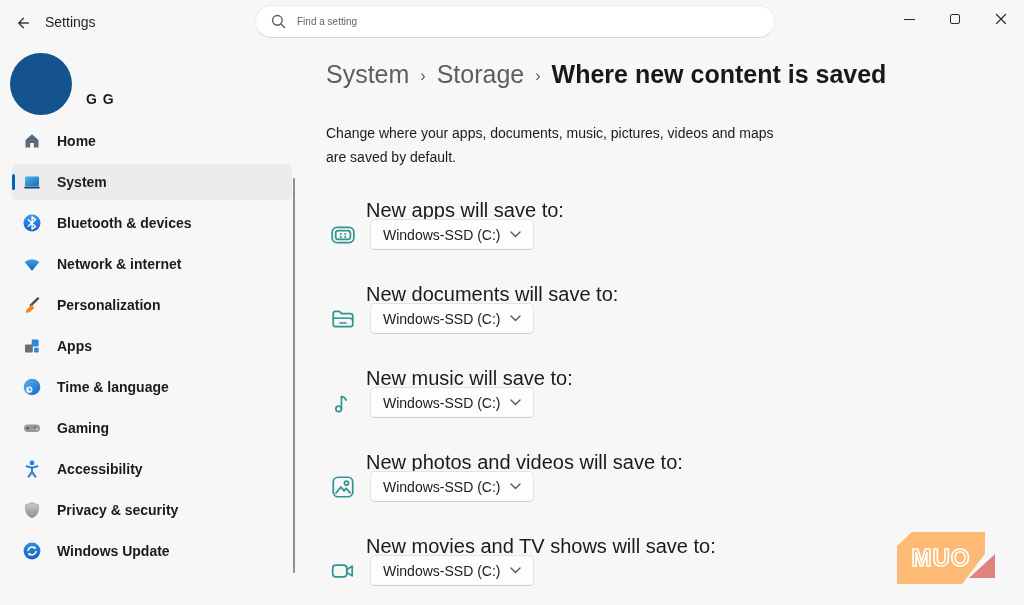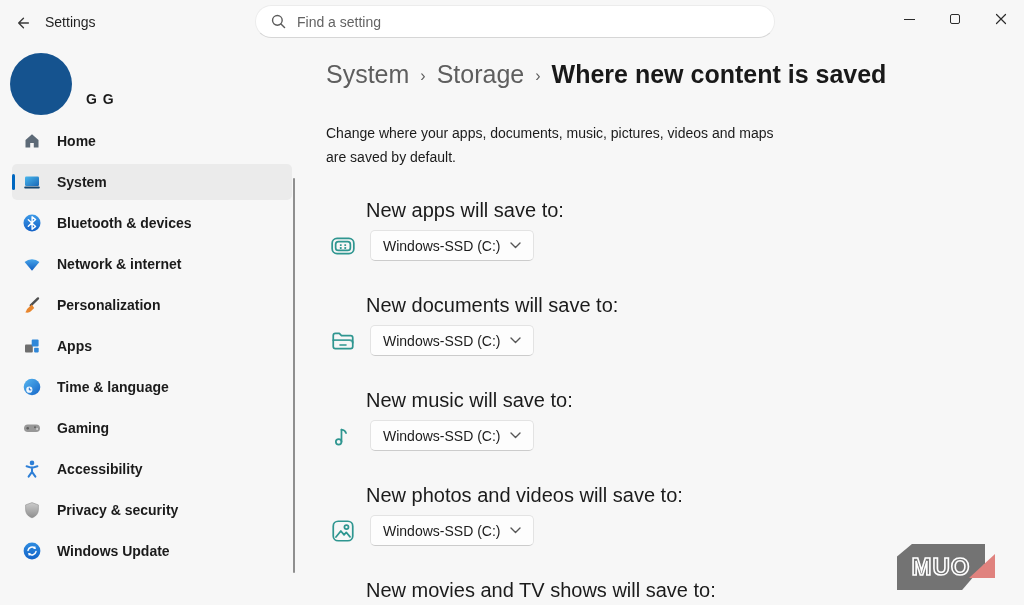--- a/index.html
+++ b/index.html
@@ -6,21 +6,21 @@
   html,body { width:1024px; height:605px; }
   body { font-family:"Liberation Sans", sans-serif; background:#f7f7f7; color:#1b1b1b; overflow:hidden; }
   #app { position:relative; width:1024px; height:605px; background:#f7f7f7; overflow:hidden; }
 
   
   .topbar { position:absolute; top:0; left:0; width:1024px; height:45px; }
   .back-btn { position:absolute; left:10px; top:10px; width:26px; height:26px; border:none; background:transparent; cursor:pointer; display:flex; align-items:center; justify-content:center; }
   .app-title { position:absolute; left:45px; top:14px; font-size:14px; color:#1f1f1f; }
   .searchbox { position:absolute; left:255px; top:5px; width:520px; height:33px; background:#ffffff; border:1px solid #ececec; border-bottom:1px solid #d6d6d6; border-radius:17px; display:flex; align-items:center; padding:0 14px; }
   .searchbox svg { flex:0 0 auto; margin-right:10px; }
-  .searchbox input { border:none; outline:none; background:transparent; font-family:"Liberation Sans",sans-serif; font-size:14px; color:#1b1b1b; width:100%; }
+  .searchbox input { border:none; outline:none; background:transparent; font-family:"Liberation Sans",sans-serif; font-size:10px; color:#1b1b1b; width:100%; }
   .searchbox input::placeholder { color:#636363; opacity:1; }
   .win-controls { position:absolute; right:0; top:0; height:38px; display:flex; }
   .win-btn { width:46px; height:38px; border:none; background:transparent; display:flex; align-items:center; justify-content:center; cursor:pointer; }
   .glyph-min { width:11px; height:1px; background:#2b2b2b; }
   .glyph-max { width:10px; height:10px; border:1px solid #2b2b2b; border-radius:2px; }
 
   
   .sidebar { position:absolute; left:0; top:45px; width:310px; height:560px; }
   .profile { position:absolute; left:10px; top:8px; display:flex; align-items:center; cursor:pointer; }
   .avatar { width:62px; height:62px; border-radius:50%; background:#15538f; }
@@ -37,27 +37,27 @@
   
   .main { position:absolute; left:310px; top:45px; width:714px; height:560px; padding:15px 0 0 16px; }
   .breadcrumb { display:flex; align-items:baseline; font-size:25px; height:34px; }
   .crumb { color:#5e5e5e; cursor:pointer; }
   .crumb-sep { color:#5e5e5e; font-size:16px; margin:0 11px; position:relative; top:-2px; }
   .crumb-current { color:#191919; font-weight:700; }
   .page-desc { margin-top:27px; font-size:14px; line-height:24px; max-width:452px; color:#1b1b1b; }
   .rows { margin-top:30px; }
   .setting-row { margin-bottom:33px; }
   .setting-label { margin-left:40px; font-size:20px; height:16px; }
-  .setting-line { display:flex; align-items:center; margin-top:15px; }
+  .setting-line { display:flex; align-items:center; margin-top:4px; }
   .content-icon { width:26px; height:26px; margin:0 14px 0 4px; flex:0 0 auto; display:flex; }
   .dropdown { width:164px; height:31px; background:#fdfdfd; border:1px solid #e3e3e3; border-bottom-color:#cccccc; border-radius:5px; display:flex; align-items:center; justify-content:space-between; padding:0 12px; font-size:14px; color:#1b1b1b; cursor:pointer; font-family:"Liberation Sans",sans-serif; }
 
   
   .watermark { position:absolute; left:897px; top:528px; width:98px; height:50px; }
-  .wm-body { position:absolute; left:0; top:16px; width:88px; height:46px; background:#737373; clip-path:polygon(17% 0, 100% 0, 100% 42%, 74% 100%, 0 100%, 0 27%); display:flex; align-items:center; justify-content:center; }
+  .wm-body { position:absolute; left:0; top:4px; width:88px; height:52px; background:#fdba74; clip-path:polygon(17% 0, 100% 0, 100% 42%, 74% 100%, 0 100%, 0 27%); display:flex; align-items:center; justify-content:center; }
   .wm-tail { position:absolute; right:0; bottom:0; width:26px; height:24px; background:#e0827e; clip-path:polygon(100% 0, 100% 100%, 0 100%); }
   .wm-text { font-size:24px; font-weight:700; letter-spacing:1px; color:transparent; -webkit-text-stroke:1.6px #ffffff; }
 </style>
 </head>
 <body>
 
 <div id="app">
 
   <div class="topbar">
     <button class="back-btn">

